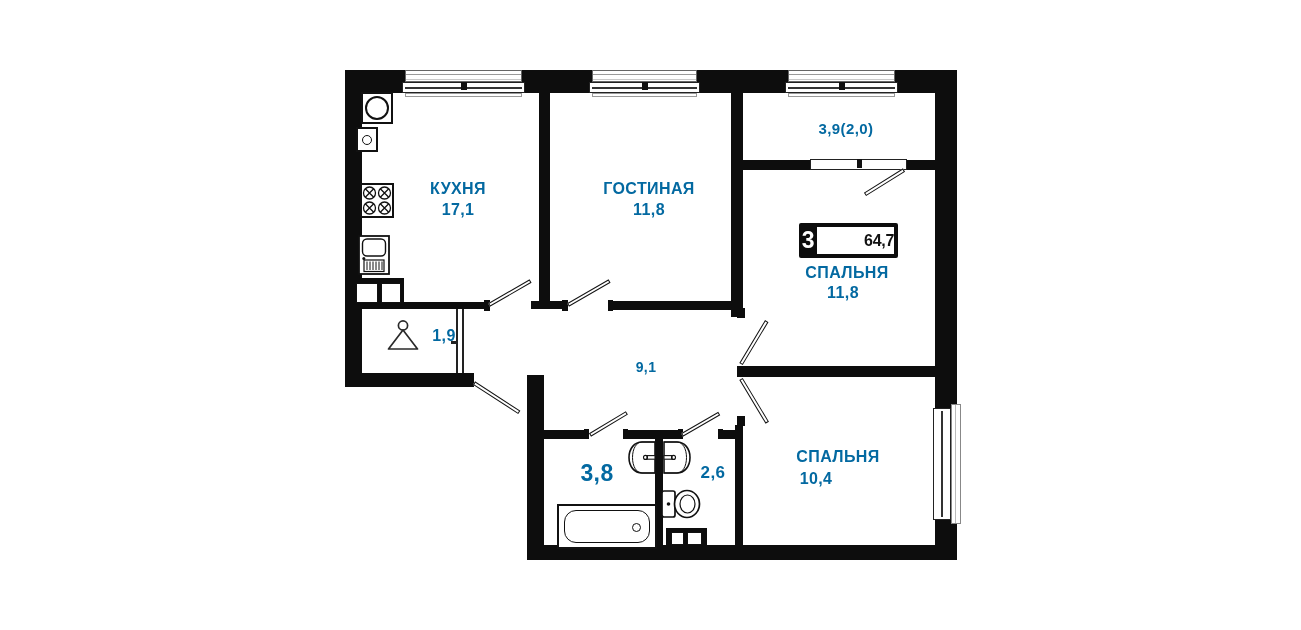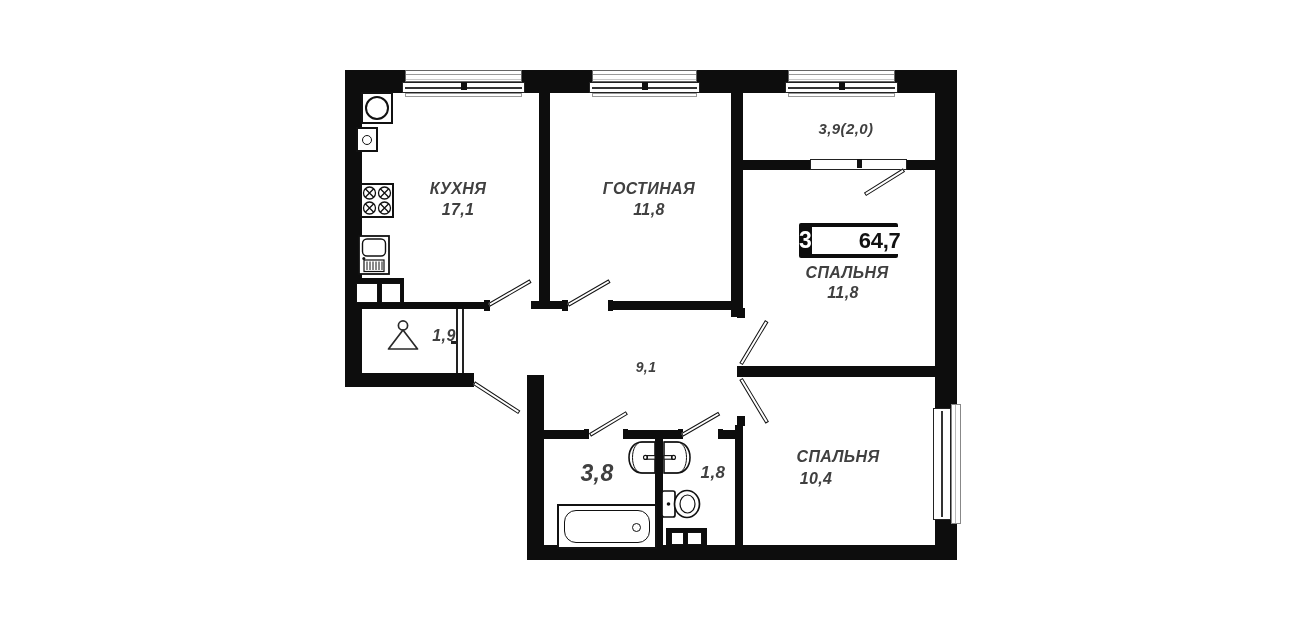--- a/index.html
+++ b/index.html
@@ -32,30 +32,30 @@
   
   .fix{position:absolute;box-sizing:border-box;}
   .washer{border:2.5px solid #111;background:#fff;}
   .washer .drum{position:absolute;left:2px;top:2px;right:2px;bottom:2px;border:2px solid #111;border-radius:50%;}
   .heater{border:2px solid #111;background:#fff;}
   .heater .dot{position:absolute;left:50%;top:50%;width:8px;height:8px;margin:-5px 0 0 -5px;border:1.6px solid #111;border-radius:50%;}
   .tub{border:2px solid #111;background:#fff;}
   .tub .inner{position:absolute;left:5px;top:4px;right:5px;bottom:4px;border:1.5px solid #111;border-radius:12px;}
   .tub .drain{position:absolute;right:14px;top:50%;width:7px;height:7px;margin-top:-3.5px;border:1.3px solid #111;border-radius:50%;}
   
-  .lbl{position:absolute;transform:translate(-50%,-50%);text-align:center;color:#404040;
-       font-weight:700;white-space:nowrap;letter-spacing:.4px;font-style:italic;}
+  .lbl{position:absolute;transform:translate(-50%,-50%);text-align:center;color:#0369a1;
+       font-weight:700;white-space:nowrap;letter-spacing:.4px;}
   .room-name{font-size:16px;}
   .room-area{font-size:16px;}
   .small-area{font-size:16px;}
   
   .badge{position:absolute;left:799px;top:223px;width:99px;height:35px;background:#0d0d0d;border-radius:2px;display:flex;align-items:stretch;}
   .badge .rooms{width:31px;display:flex;align-items:center;justify-content:center;color:#fff;font-weight:700;font-size:23px;}
   .badge .area{flex:1;margin:4px 4px 4px 0;background:#fff;display:flex;align-items:center;justify-content:center;
-               color:#111;font-weight:700;font-size:22px;letter-spacing:-.3px;padding-left:47px;}
+               color:#111;font-weight:700;font-size:16px;letter-spacing:-.3px;padding-left:47px;}
 </style>
 </head>
 <body>
 
 <div class="canvas">
 
   <div>
     <div class="w" style="left:345px;top:70px;width:60px;height:23px"></div>
     <div class="w" style="left:520px;top:70px;width:73px;height:23px"></div>
     <div class="w" style="left:697px;top:70px;width:91px;height:23px"></div>
@@ -213,21 +213,21 @@
   <div class="lbl small-area" style="left:846px;top:128px;font-size:15px">3,9(2,0)</div>
 
   <div class="lbl room-name" style="left:847px;top:273px">СПАЛЬНЯ</div>
   <div class="lbl room-area" style="left:843px;top:293px">11,8</div>
 
   <div class="lbl room-name" style="left:838px;top:457px">СПАЛЬНЯ</div>
   <div class="lbl room-area" style="left:816px;top:479px">10,4</div>
 
   <div class="lbl small-area" style="left:646px;top:367px;font-size:14px">9,1</div>
   <div class="lbl small-area" style="left:597px;top:473px;font-size:23px">3,8</div>
-  <div class="lbl small-area" style="left:713px;top:473px;font-size:17px">1,8</div>
+  <div class="lbl small-area" style="left:713px;top:473px;font-size:17px">2,6</div>
   <div class="lbl small-area" style="left:444px;top:336px">1,9</div>
 
   <div class="badge">
     <div class="rooms">3</div>
     <div class="area">64,7</div>
   </div>
 
 </div>
 
 </body></html>

